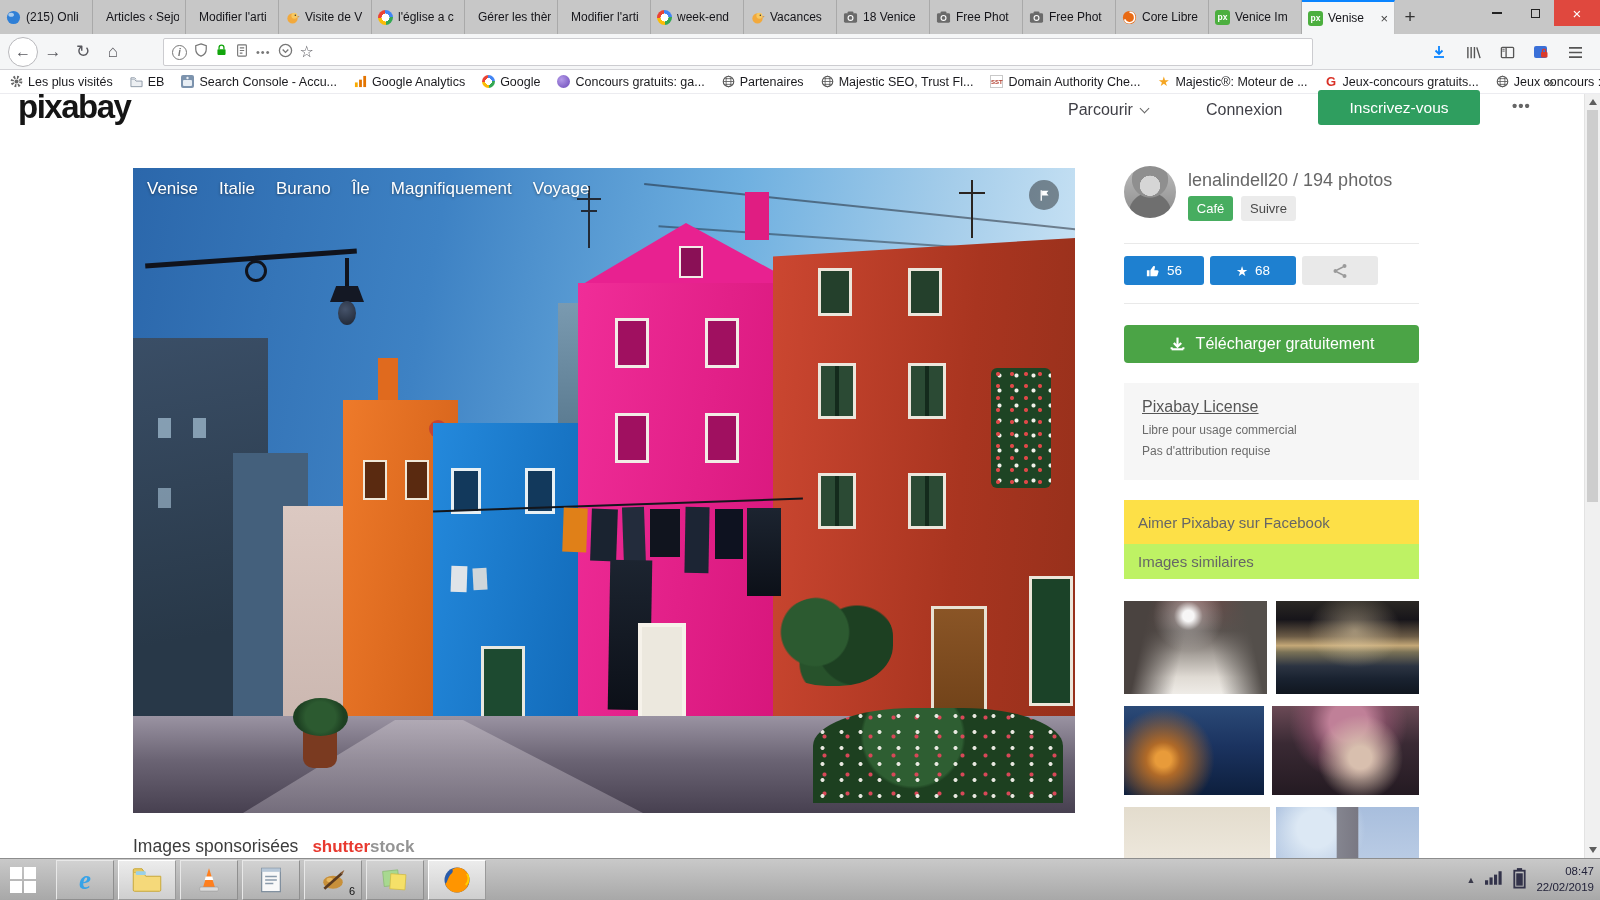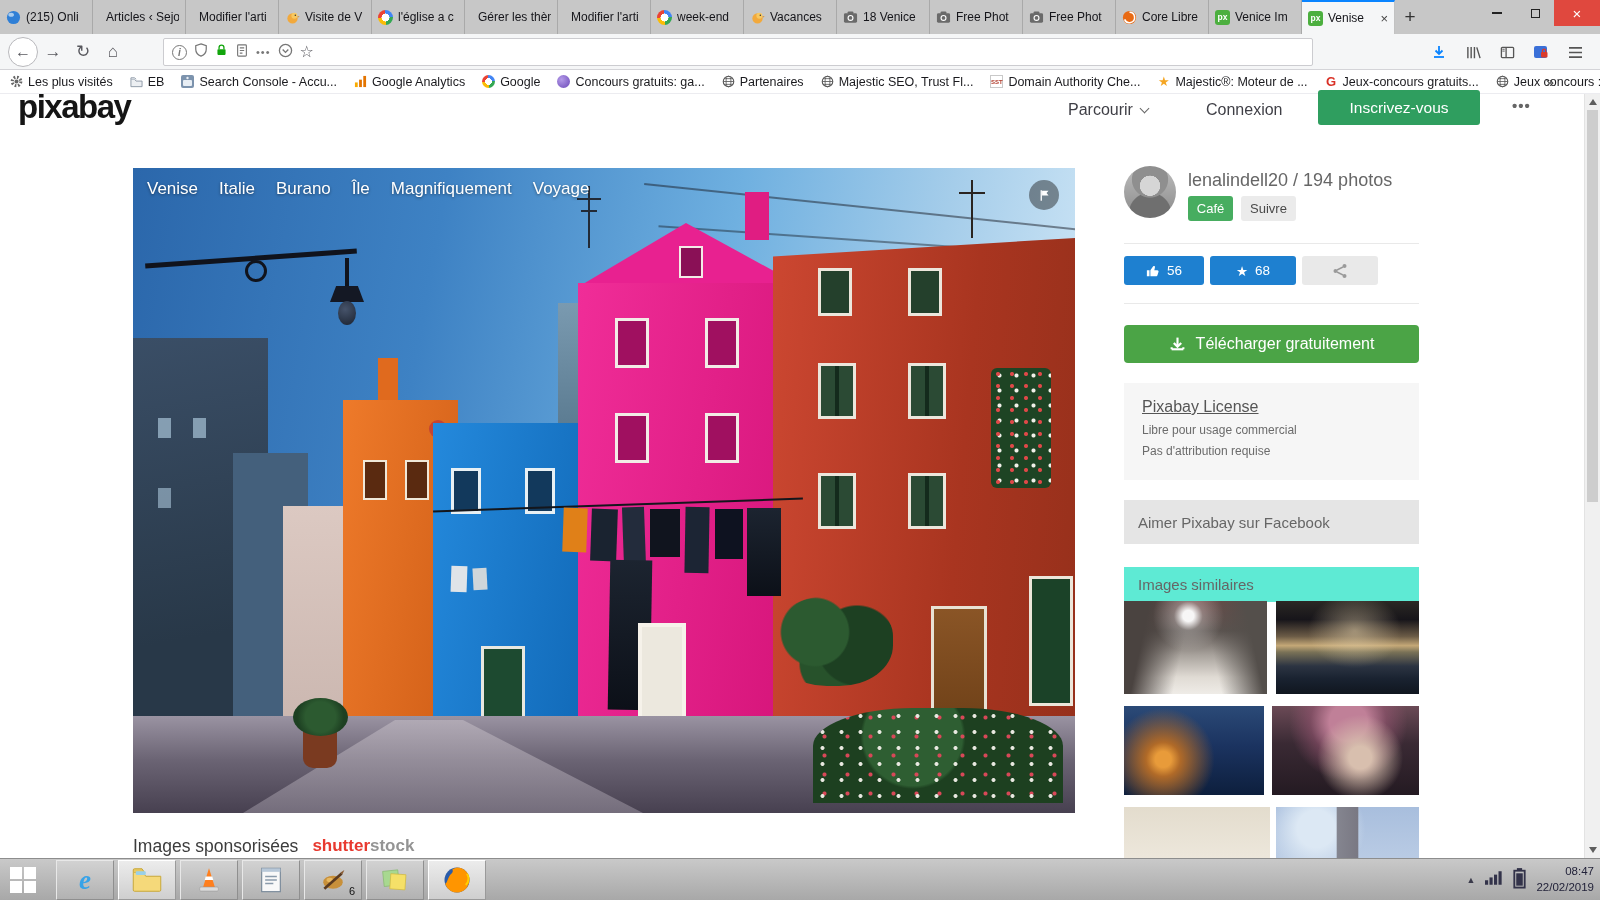--- a/index.html
+++ b/index.html
@@ -104,42 +104,42 @@
   .cafe{position:absolute;left:1188px;top:196px;width:45px;height:25px;background:#47ad60;color:#fff}
   .follow{position:absolute;left:1241px;top:196px;width:55px;height:25px;background:#ebebeb;color:#4a4a4a}
   .sdiv{position:absolute;left:1124px;width:295px;height:0;border-top:1px solid #e9e9e9}
   .likeb{position:absolute;top:256px;height:29px;background:#1e80d0;color:#fff;gap:7px;font-size:13.5px}
   .shareb{position:absolute;left:1302px;top:256px;width:76px;height:29px;background:#e9e9e9}
   .dlbtn{position:absolute;left:1124px;top:325px;width:295px;height:38px;background:#4ba446;
     border-radius:4px;color:#fff;font-size:16px;display:flex;align-items:center;justify-content:center;gap:10px}
   .licbox{position:absolute;left:1124px;top:383px;width:295px;height:97px;background:#f6f6f6;padding:15px 18px}
   .lictitle{font-size:16px;color:#555;text-decoration:underline}
   .licline{font-size:12px;color:#6b6b6b;margin-top:7px}
-  .fbbox{position:absolute;left:1124px;top:500px;width:295px;height:44px;background:#e5e5e5;
+  .fbbox{position:absolute;left:1124px;top:500px;width:295px;height:44px;background:#fde047;
     display:flex;align-items:center;padding-left:14px;font-size:15px;color:#666}
-  .simhdr{position:absolute;left:1124px;top:567px;width:295px;height:35px;background:#5eead4;
+  .simhdr{position:absolute;left:1124px;top:544px;width:295px;height:35px;background:#bef264;
     display:flex;align-items:center;padding-left:14px;font-size:15px;color:#666}
   .sim{position:absolute;width:143px;height:93px}
   .sm1{background:radial-gradient(circle at 45% 16%,rgba(255,255,255,.95) 0 5%,rgba(255,255,255,.28) 13%,transparent 32%),
     linear-gradient(102deg,#4a4340 0%,#4a4340 16%,transparent 42%),
     linear-gradient(258deg,#544f4b 0%,#544f4b 14%,transparent 40%),
     linear-gradient(180deg,#6e4a48 0%,#5c5450 32%,#a8a29c 58%,#e0dbd4 82%,#efece7 100%)}
   .sm2{background:radial-gradient(ellipse at 55% 32%,rgba(240,220,180,.5),transparent 42%),
     linear-gradient(180deg,#2b2824 0%,#17151a 20%,#6b5b46 38%,#c4a877 48%,#7a7257 55%,#2c3442 70%,#192230 84%,#10161f 100%)}
   .sm3{background:radial-gradient(circle at 28% 60%,#e89b3a 0 7%,#b06a28 15%,rgba(60,60,90,0) 45%),
     linear-gradient(180deg,#2b4a77 0%,#1b3360 45%,#0d1f3d 100%)}
   .sm4{background:radial-gradient(circle at 60% 58%,#d8bfae 0 11%,rgba(216,191,174,.6) 23%,transparent 42%),
     radial-gradient(circle at 52% 18%,#c08098 0 18%,rgba(160,90,120,.5) 36%,transparent 56%),
     linear-gradient(180deg,#6b4a56 0%,#3a2a34 42%,#241a22 100%)}
   .sm5{background:linear-gradient(180deg,#e3dccd 0%,#ece6da 60%,#f2eee4 100%)}
   .sm6{background:linear-gradient(90deg,rgba(184,203,228,0) 42%,rgba(128,128,138,.95) 43%,rgba(118,116,126,.95) 57%,rgba(184,203,228,0) 58%),
     radial-gradient(circle at 28% 28%,#dce8f4 0 16%,transparent 42%),
     linear-gradient(180deg,#a8bedd 0%,#c2d2e8 100%)}
 
-  .sponsored{position:absolute;left:133px;top:836px;display:flex;align-items:flex-start;gap:14px}
+  .sponsored{position:absolute;left:133px;top:836px;display:flex;align-items:center;gap:14px}
   .spl{font-size:17.5px;color:#3c3c3c}
   .shl{font-size:17px;font-weight:bold}
   .shl .r{color:#e8392f}.shl .g{color:#949494}
 
   
   .taskbar{position:absolute;left:0;top:858px;width:1600px;height:42px;z-index:100;
     background:linear-gradient(#c9c9c9,#a8a8a8);border-top:1px solid #8d8d8d}
   .startb{position:absolute;left:8px;top:7px;width:30px;height:28px;display:flex;align-items:center;justify-content:center}
   .tb{position:absolute;top:1px;width:58px;height:40px;display:flex;align-items:center;justify-content:center;
     background:linear-gradient(#d2d2d2,#b2b2b2);border:1px solid;border-color:#e8e8e8 #8f8f8f #8f8f8f #e8e8e8}

